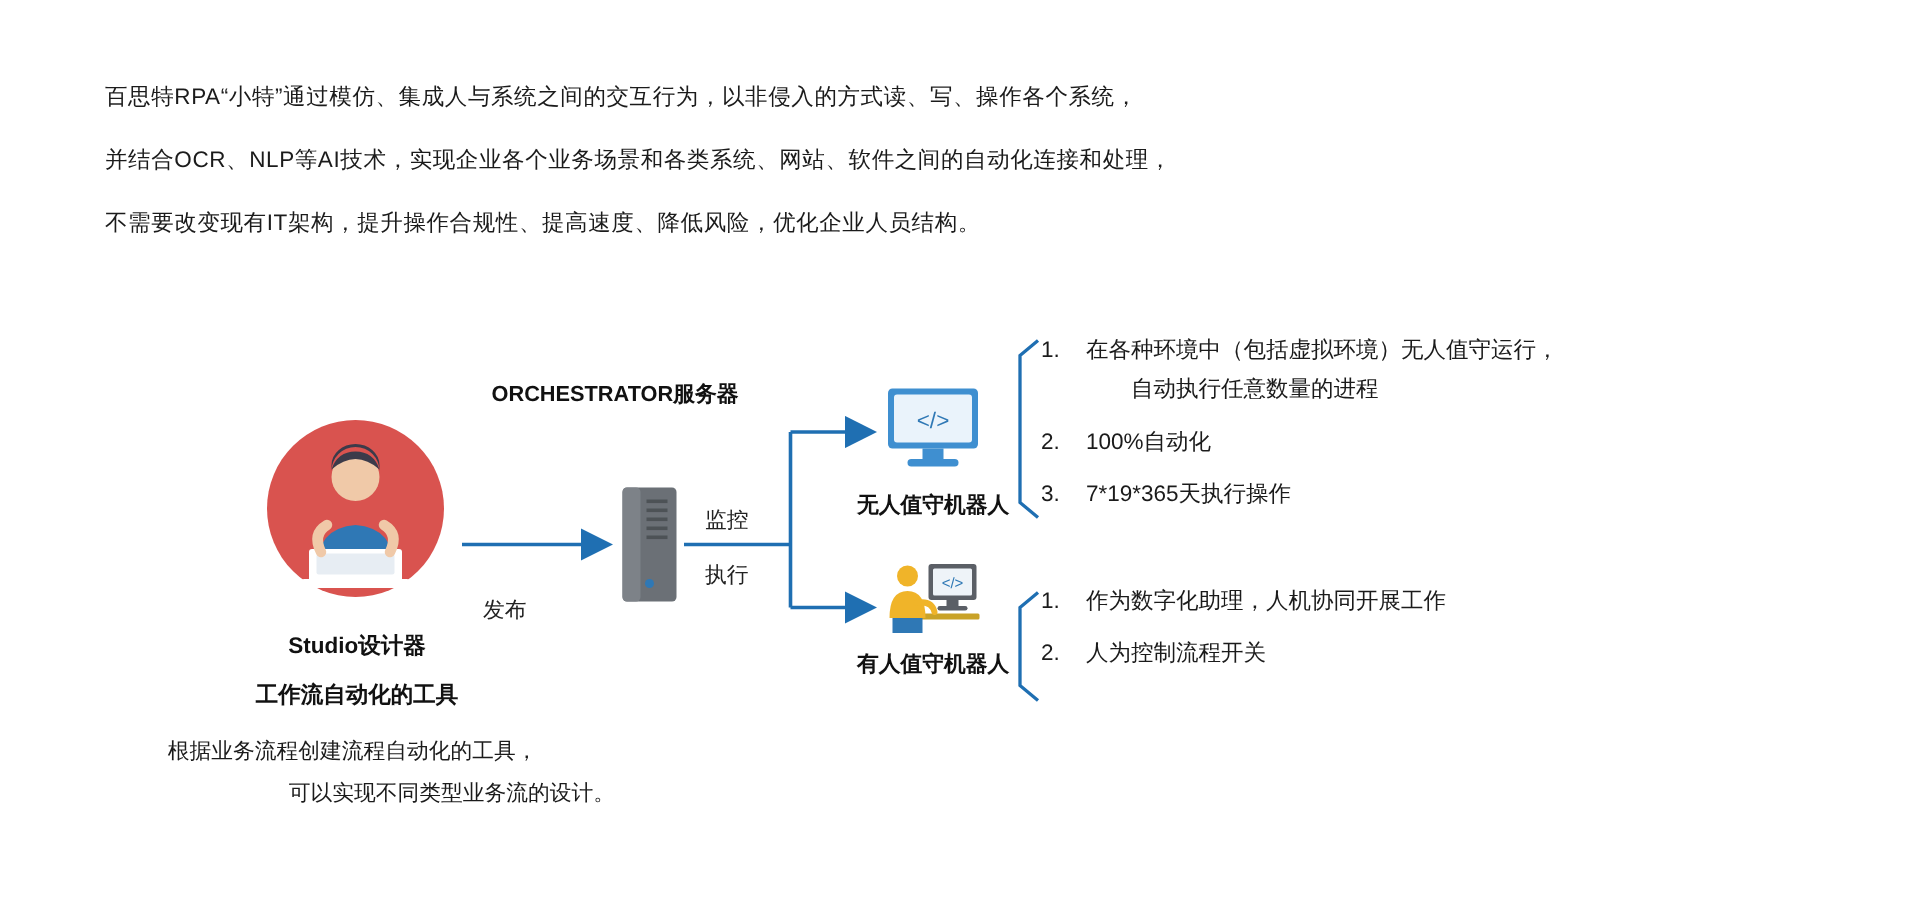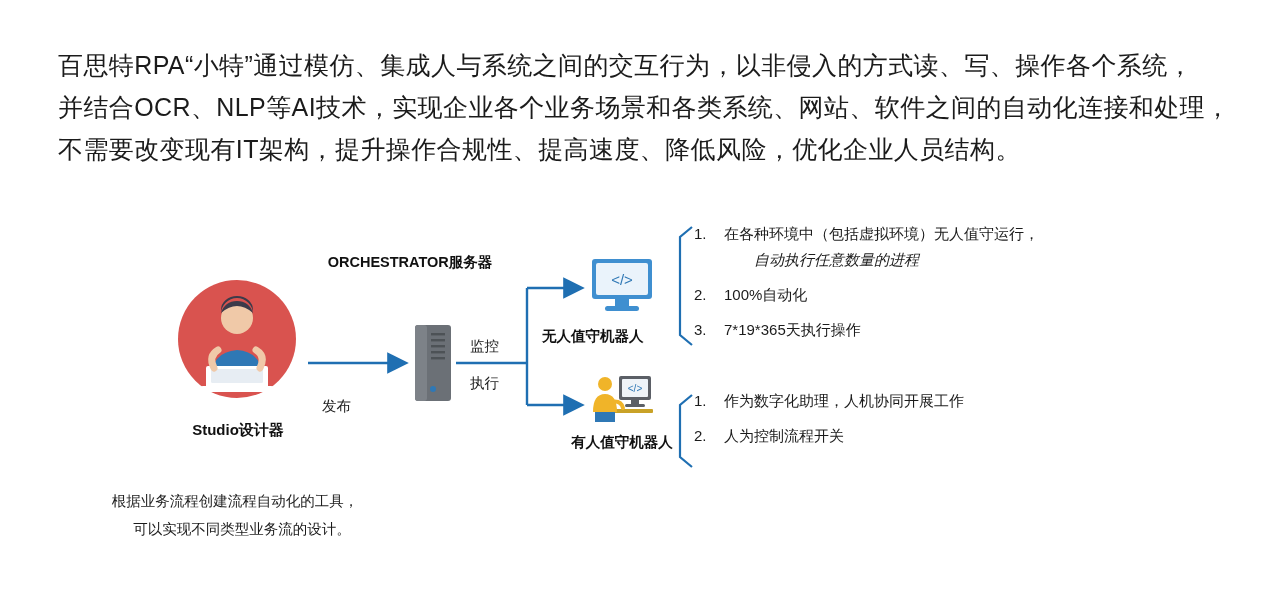--- a/index.html
+++ b/index.html
@@ -17,22 +17,22 @@
   }
 
   
   #intro {
     position: absolute;
     left: 58px;
     top: 50px;
     width: 1110px;
   }
   #intro p {
-    margin: 0 0 12px 0;
-    font-size: 25px;
+    margin: 0 0 12px 12px;
+    font-size: 15px;
     line-height: 30px;
     letter-spacing: 0.4px;
     color: #1b1b1b;
     white-space: nowrap;
   }
 
   
   #diagram {
     position: absolute;
     left: 0;
@@ -87,21 +87,21 @@
   #studio-desc {
     position: absolute;
     left: 60px;
     top: 282px;
     width: 350px;
     text-align: center;
     font-size: 14.5px;
     line-height: 28px;
     color: #1b1b1b;
   }
-  #studio-desc div:last-child { padding-left: 14px; }
+  #studio-desc div:last-child { padding-left: 14px; text-align: right; }
 
   
   #orch-title {
     position: absolute;
     left: 280px;
     top: 48px;
     width: 260px;
     text-align: center;
     font-size: 14.5px;
     font-weight: bold;
@@ -125,21 +125,21 @@
     left: 589px;
     top: 52px;
     width: 66px;
     height: 58px;
   }
   #unattended-title {
     position: absolute;
     left: 542px;
     top: 122px;
     width: 160px;
-    text-align: left;
+    text-align: center;
     font-size: 14.5px;
     font-weight: bold;
     color: #111;
   }
 
   
   #attended-icon {
     position: absolute;
     left: 589px;
     top: 167px;
@@ -171,21 +171,20 @@
     white-space: nowrap;
   }
   .blist .num {
     width: 30px;
     flex: 0 0 30px;
   }
   .blist .txt2 {
     padding-left: 30px;
     line-height: 26px;
     white-space: nowrap;
-    font-style: italic;
   }
   #list-unattended { left: 694px; top: 16px; }
   #list-attended { left: 694px; top: 183px; }
 </style>
 </head>
 <body>
 
 <div id="intro">
   <p>百思特RPA“小特”通过模仿、集成人与系统之间的交互行为，以非侵入的方式读、写、操作各个系统，</p>
   <p>并结合OCR、NLP等AI技术，实现企业各个业务场景和各类系统、网站、软件之间的自动化连接和处理，</p>
@@ -228,20 +227,21 @@
 
       <rect x="28" y="86" width="62" height="22" rx="2" fill="#ffffff"></rect>
       <rect x="33" y="89" width="52" height="14" rx="1.5" fill="#e7edf3"></rect>
       <rect x="22" y="106" width="74" height="6" rx="3" fill="#ffffff"></rect>
 
       <path d="M36,88 q-6,-12 4,-18" stroke="#f0c9a8" stroke-width="7" fill="none" stroke-linecap="round"></path>
       <path d="M82,88 q6,-12 -4,-18" stroke="#f0c9a8" stroke-width="7" fill="none" stroke-linecap="round"></path>
     </svg>
   </div>
   <div id="studio-title">Studio设计器</div>
+  <div id="studio-sub">工作流自动化的工具</div>
   <div id="studio-desc">
     <div>根据业务流程创建流程自动化的工具，</div>
     <div>可以实现不同类型业务流的设计。</div>
   </div>
 
   <div id="orch-title">ORCHESTRATOR服务器</div>
   <div id="server-icon">
     <svg viewBox="0 0 40 80" width="40" height="80" xmlns="http://www.w3.org/2000/svg">
       <rect x="2" y="2" width="36" height="76" rx="3" fill="#6b7076"></rect>
       <rect x="2" y="2" width="12" height="76" rx="3" fill="#7d8288"></rect>

